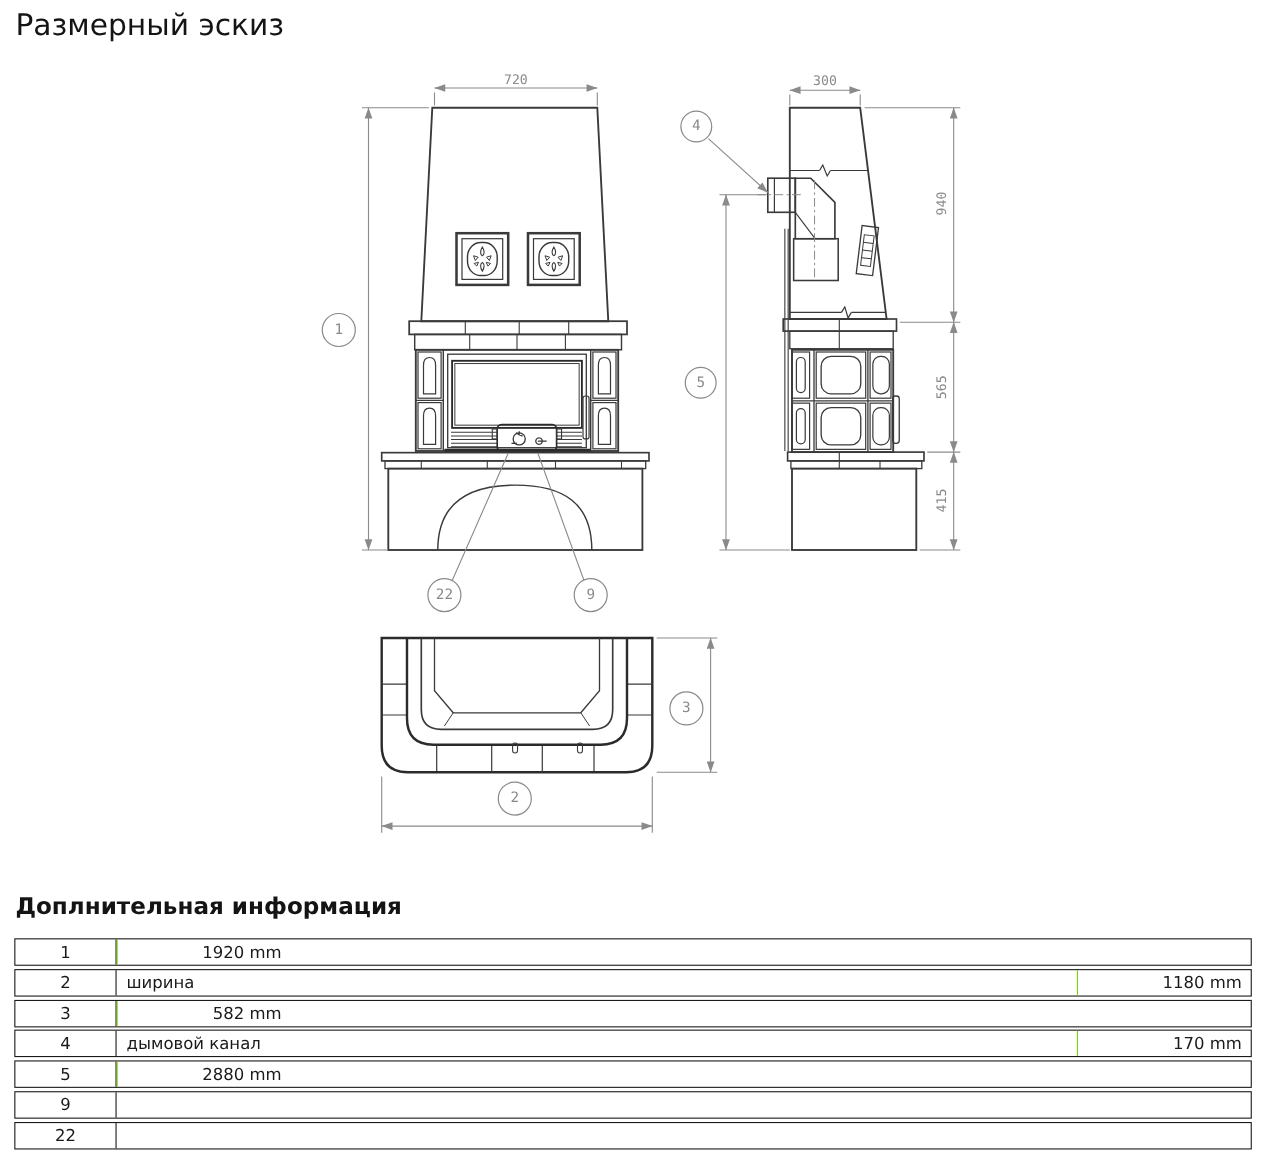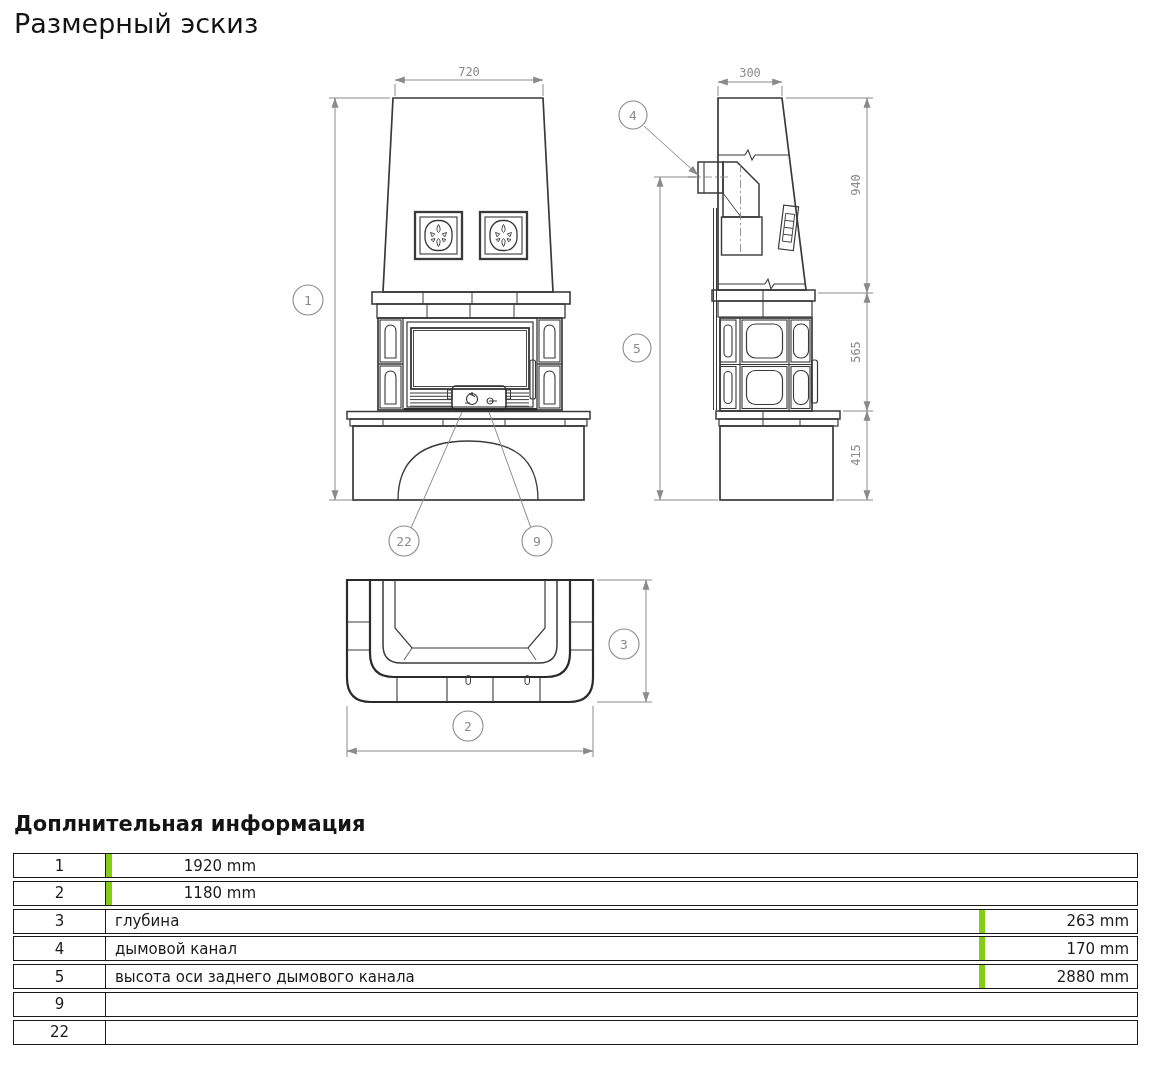--- a/index.html
+++ b/index.html
@@ -19,21 +19,21 @@
 
   
   .tbl { position:absolute; left:13px; top:853px; width:1125px; }
   .trow { display:flex; align-items:stretch; height:25px; box-sizing:border-box;
           border:1.8px solid #1a1a1a; margin-bottom:2.8px; background:#fff; }
   .td-num { width:92px; box-sizing:border-box; border-right:1.8px solid #1a1a1a;
             display:flex; align-items:center; justify-content:center;
             font-size:15px; color:#1a1a1a; }
   .td-label { flex:1; display:flex; align-items:center; padding-left:9px;
               font-size:15px; color:#1a1a1a; white-space:nowrap; }
-  .td-val { width:158px; box-sizing:border-box; border-left:6px solid #84cc16;
+  .td-val { width:158px; box-sizing:border-box; border-left:1px solid #84cc16;
             display:flex; align-items:center; justify-content:flex-end;
             padding-right:8px; font-size:15px; color:#1a1a1a; }
   .trow.nodiv .td-val { border-left:none; width:10px; padding:0; }
 </style>
 </head>
 <body>
 
 <div class="h1">Размерный эскиз</div>
 
 <svg class="drawing" width="1151" height="800" viewBox="0 0 1151 800" xmlns="http://www.w3.org/2000/svg">
@@ -224,35 +224,34 @@
 
 <div class="h2">Доплнительная информация</div>
 
 <div class="tbl">
   <div class="trow">
     <div class="td-num">1</div>
     <div class="td-val">1920 mm</div>
   </div>
   <div class="trow">
     <div class="td-num">2</div>
+    <div class="td-label">ширина</div>
     <div class="td-val">1180 mm</div>
   </div>
   <div class="trow">
     <div class="td-num">3</div>
-    <div class="td-label">глубина</div>
-    <div class="td-val">263 mm</div>
+    <div class="td-val">582 mm</div>
   </div>
   <div class="trow">
     <div class="td-num">4</div>
     <div class="td-label">дымовой канал</div>
     <div class="td-val">170 mm</div>
   </div>
   <div class="trow">
     <div class="td-num">5</div>
-    <div class="td-label">высота оси заднего дымового канала</div>
     <div class="td-val">2880 mm</div>
   </div>
   <div class="trow nodiv">
     <div class="td-num">9</div>
     <div class="td-val"></div>
   </div>
   <div class="trow nodiv">
     <div class="td-num">22</div>
     <div class="td-val"></div>
   </div>

